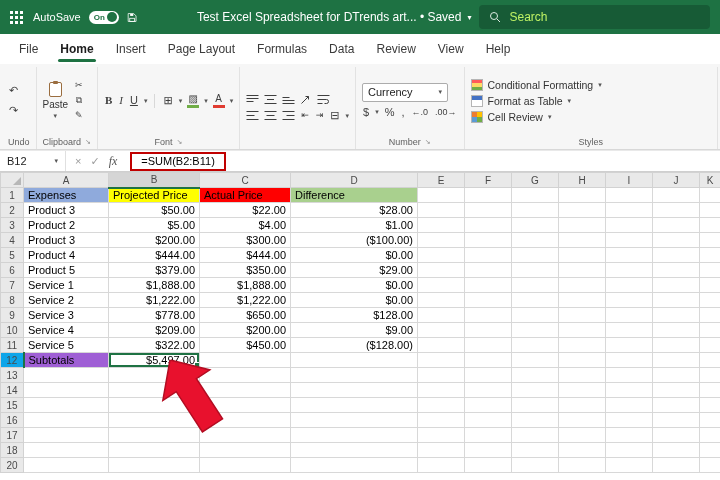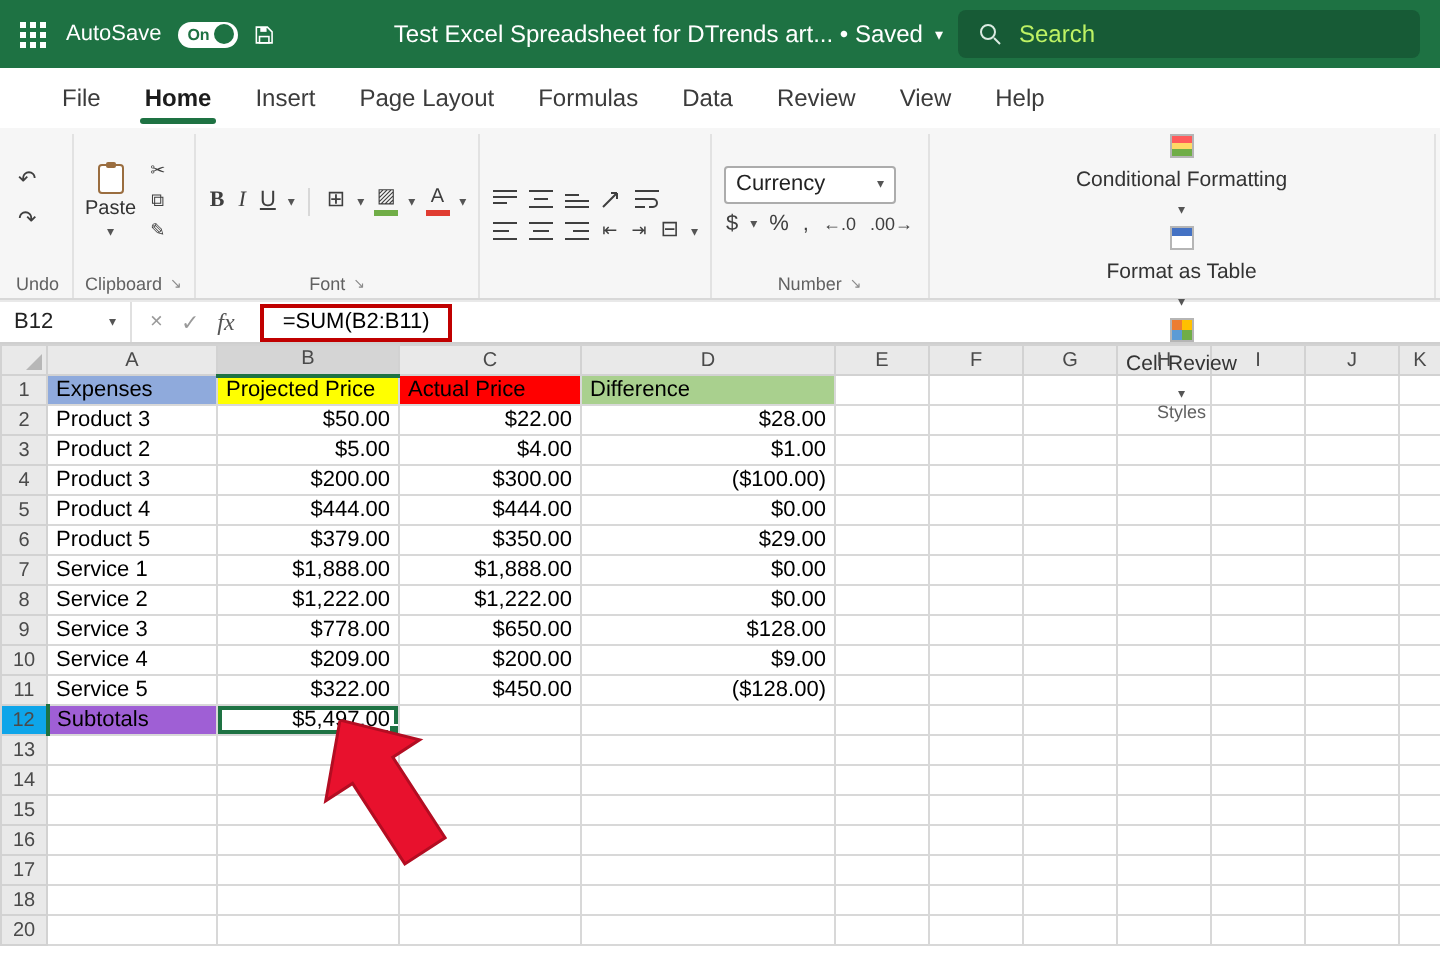--- a/index.html
+++ b/index.html
@@ -13,21 +13,21 @@
   .apps i { background:#fff; display:block; }
   .autosave { font-size:11px; white-space:nowrap; }
   .toggle { width:30px; height:13px; background:#fff; border-radius:7px; position:relative; display:flex; align-items:center; cursor:pointer; flex:none; }
   .toggle .on { font-size:8px; color:#1e7243; font-weight:700; margin-left:5px; }
   .toggle .knob { position:absolute; right:2px; top:1.5px; width:10px; height:10px; border-radius:50%; background:#1e7243; }
   .doc-title { margin-left:52px; font-size:12px; display:flex; align-items:center; gap:6px; white-space:nowrap; cursor:pointer; }
   .tchev { font-size:8px; }
   .search { margin-left:auto; width:288px; height:24px; background:#17573326; background:#175b36; border-radius:4px; display:flex; align-items:center; gap:8px; padding:0 10px; font-size:12px; color:#bef264; cursor:text; }
 
   
-  .menubar { height:30px; background:#fff; display:flex; align-items:stretch; padding:0 20px; font-size:12px; color:#3b3b3b; }
+  .menubar { height:30px; background:#fff; display:flex; align-items:stretch; padding:0 8px; font-size:12px; color:#3b3b3b; }
   .mitem { display:flex; align-items:center; padding:0 11px; position:relative; cursor:pointer; white-space:nowrap; }
   .mitem.active { font-weight:700; color:#1c1c1c; }
   .mitem.active::after { content:""; position:absolute; left:9px; right:9px; bottom:2px; height:3px; background:#1e7243; border-radius:2px; }
 
   
   .ribbon { height:86px; background:#f6f6f6; border-bottom:1px solid #d8d8d8; display:flex; padding:3px 2px 0; }
   .grp { display:flex; flex-direction:column; padding:0 6px; border-right:1px solid #e2e2e2; }
   .grp-styles { flex:1; }
   .gbody { flex:1; display:flex; align-items:center; gap:6px; }
   .gcol { display:flex; flex-direction:column; gap:7px; align-items:center; justify-content:center; }
@@ -46,21 +46,21 @@
   .under-u { text-decoration:underline; }
   .coloric { display:inline-flex; flex-direction:column; align-items:center; line-height:1; cursor:pointer; background:none; border:none; padding:0; font-family:inherit; }
   .coloric .glyph { font-size:10px; color:#3f3f3f; }
   .bar { width:12px; height:3px; margin-top:1px; }
   .bar-green { background:#70ad47; } .bar-red { background:#e03c31; }
   .paste-btn { display:flex; flex-direction:column; align-items:center; gap:2px; font-size:10px; color:#333; cursor:pointer; background:none; border:none; font-family:inherit; }
   .clip-icon { width:13px; height:15px; border:1px solid #9a6d3f; background:#fff; border-radius:2px; position:relative; }
   .clip-icon::before { content:""; position:absolute; left:3px; top:-2px; width:5px; height:3px; background:#9a6d3f; border-radius:1px; }
   .mini-col { display:flex; flex-direction:column; gap:4px; align-items:center; }
   .asvg { display:block; cursor:pointer; }
-  .style-btn { display:flex; align-items:center; gap:5px; background:none; border:none; font-family:inherit; font-size:10.5px; color:#333; cursor:pointer; padding:0;flex-direction:column; }
+  .style-btn { display:flex; align-items:center; gap:5px; background:none; border:none; font-family:inherit; font-size:10.5px; color:#333; cursor:pointer; padding:0; }
   .sic { width:12px; height:12px; border:1px solid #b5b5b5; display:inline-block; flex:none; }
   .sic-cf { background:linear-gradient(180deg,#ff5b5b 0 33%,#ffd966 33% 66%,#70ad47 66%); }
   .sic-table { background:linear-gradient(180deg,#4472c4 0 4px,#fff 0); }
   .sic-cells { background:conic-gradient(#ffc000 0 25%,#70ad47 0 50%,#5b9bd5 0 75%,#ed7d31 0); }
 
   
   .formulabar { height:22px; background:#fff; border-top:1px solid #e9e9e9; border-bottom:1px solid #cfcfcf; display:flex; align-items:center; }
   .namebox { width:66px; height:100%; border-right:1px solid #e0e0e0; display:flex; align-items:center; justify-content:space-between; padding:0 7px; font-size:11px; color:#222; cursor:pointer; flex:none; }
   .fbicons { display:flex; align-items:center; gap:9px; padding:0 9px; font-size:11px; color:#9a9a9a; flex:none; }
   .fx { font-family:"Liberation Serif",serif; font-style:italic; color:#555; font-size:12px; }

